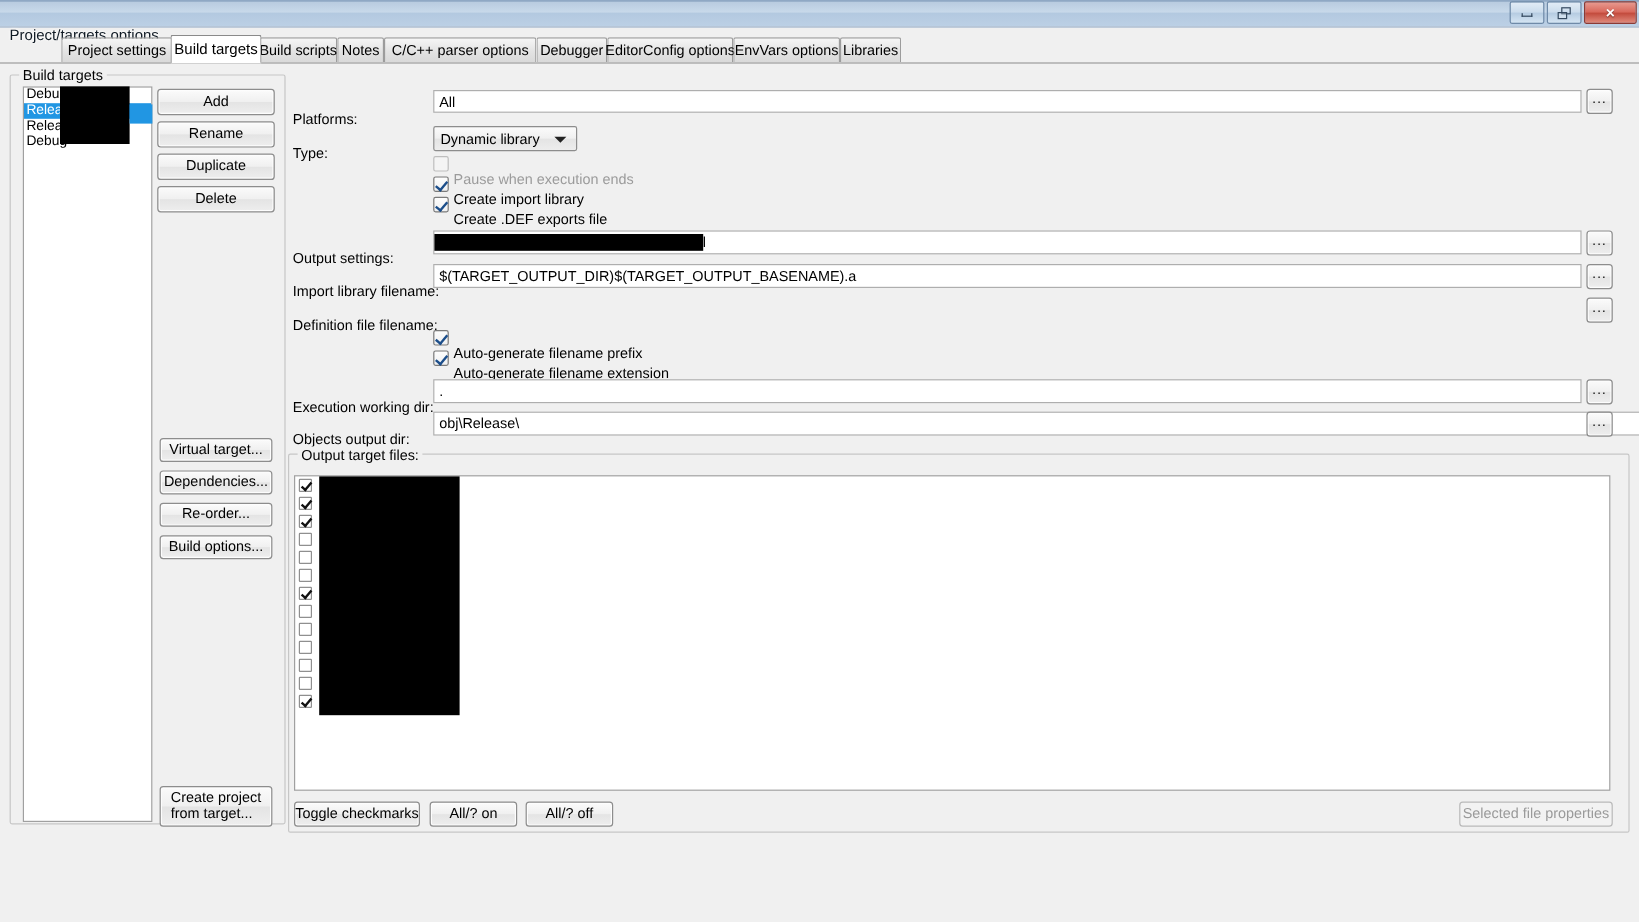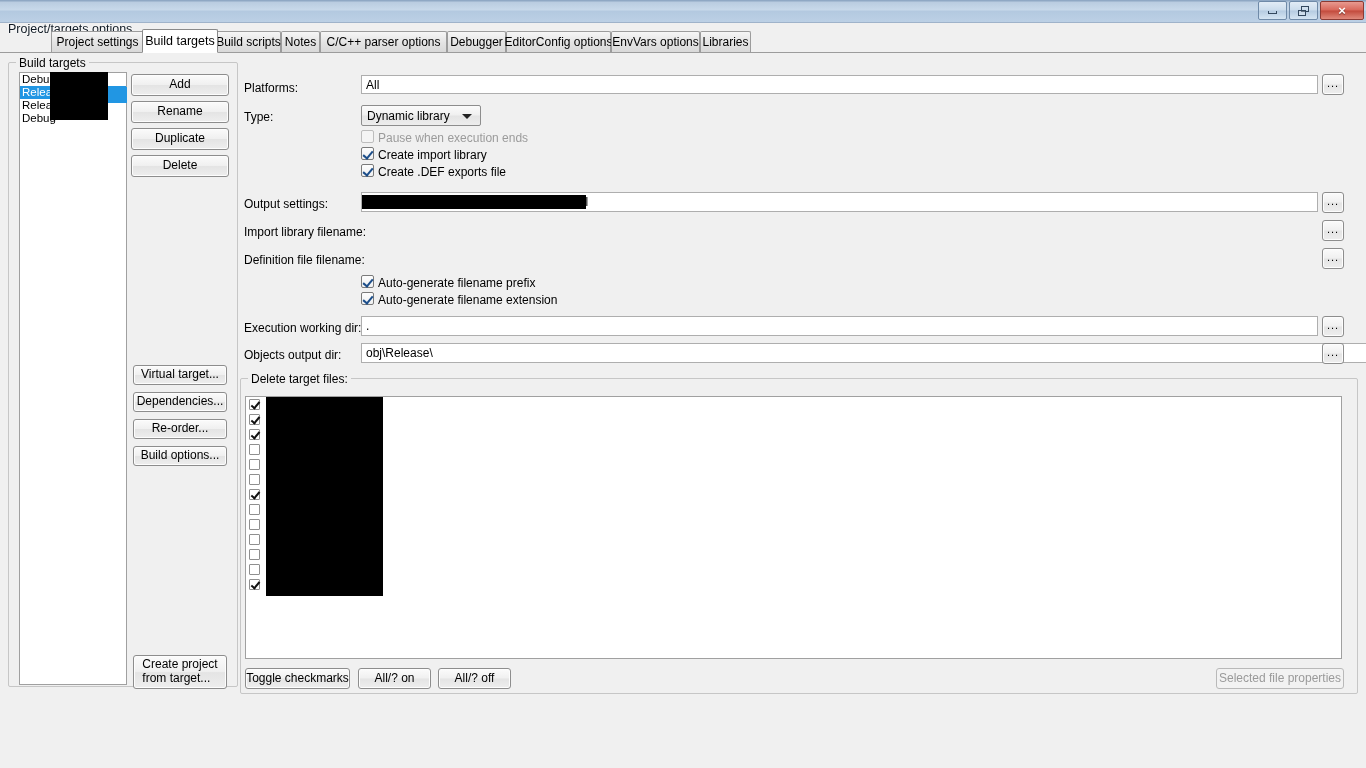--- a/index.html
+++ b/index.html
@@ -148,21 +148,21 @@
     display: flex; align-items: center;
     cursor: default;
   }
   .combo .arrow {
     position: absolute; right: 8px; top: 50%; margin-top: -2px;
     width: 0; height: 0;
     border-left: 5px solid transparent; border-right: 5px solid transparent;
     border-top: 5px solid #222;
   }
 
-  .lbl { position: absolute; font-size: 12px; white-space: nowrap; }
+  .lbl { position: absolute; font-size: 12px; white-space: nowrap; margin-top: 11px; }
   .lbl.dim { color: #9b9b9b; }
 
   .cb {
     position: absolute;
     width: 13px; height: 13px;
     border: 1px solid #7a7a7a;
     background: linear-gradient(to bottom, #fdfdfd, #eff0f1);
     border-radius: 2px;
     cursor: default;
   }
@@ -286,41 +286,42 @@
 
   <div class="lbl" style="left:244px;top:197px">Output settings:</div>
   <div class="txt" style="left:361px;top:192px;width:957px;height:20px">
     <span style="visibility:hidden">_______________________________</span>
     <span>.dll</span>
   </div>
   <div class="redact" style="left:362px;top:195px;width:224px;height:14px"></div>
   <div class="btn dots" style="left:1322px;top:192px;width:22px;height:21px">...</div>
 
   <div class="lbl" style="left:244px;top:225px">Import library filename:</div>
+  <div class="txt" style="left:361px;top:220px;width:957px;height:20px">$(TARGET_OUTPUT_DIR)$(TARGET_OUTPUT_BASENAME).a</div>
   <div class="btn dots" style="left:1322px;top:220px;width:22px;height:21px">...</div>
 
   <div class="lbl" style="left:244px;top:253px">Definition file filename:</div>
   <div class="btn dots" style="left:1322px;top:248px;width:22px;height:21px">...</div>
 
   <div class="cb checked" style="left:361px;top:275px"></div>
   <div class="lbl" style="left:378px;top:276px">Auto-generate filename prefix</div>
 
   <div class="cb checked" style="left:361px;top:292px"></div>
   <div class="lbl" style="left:378px;top:293px">Auto-generate filename extension</div>
 
   <div class="lbl" style="left:244px;top:321px">Execution working dir:</div>
   <div class="txt" style="left:361px;top:316px;width:957px;height:20px">.</div>
   <div class="btn dots" style="left:1322px;top:316px;width:22px;height:21px">...</div>
 
   <div class="lbl" style="left:244px;top:348px">Objects output dir:</div>
   <div class="txt" style="left:361px;top:343px;width:1118px;height:20px">obj\Release\</div>
   <div class="btn dots" style="left:1322px;top:343px;width:22px;height:21px">...</div>
 
   <div class="group" style="left:240px;top:378px;width:1118px;height:316px">
-    <span class="legend">Delete target files:</span>
+    <span class="legend">Output target files:</span>
   </div>
 
   <div class="filelist" style="left:245px;top:396px;width:1097px;height:263px">
     <div class="frow">
         <span class="fcb checked"></span>
         <span class="fname"></span>
       </div>
     <div class="frow">
         <span class="fcb checked"></span>
         <span class="fname"></span>

